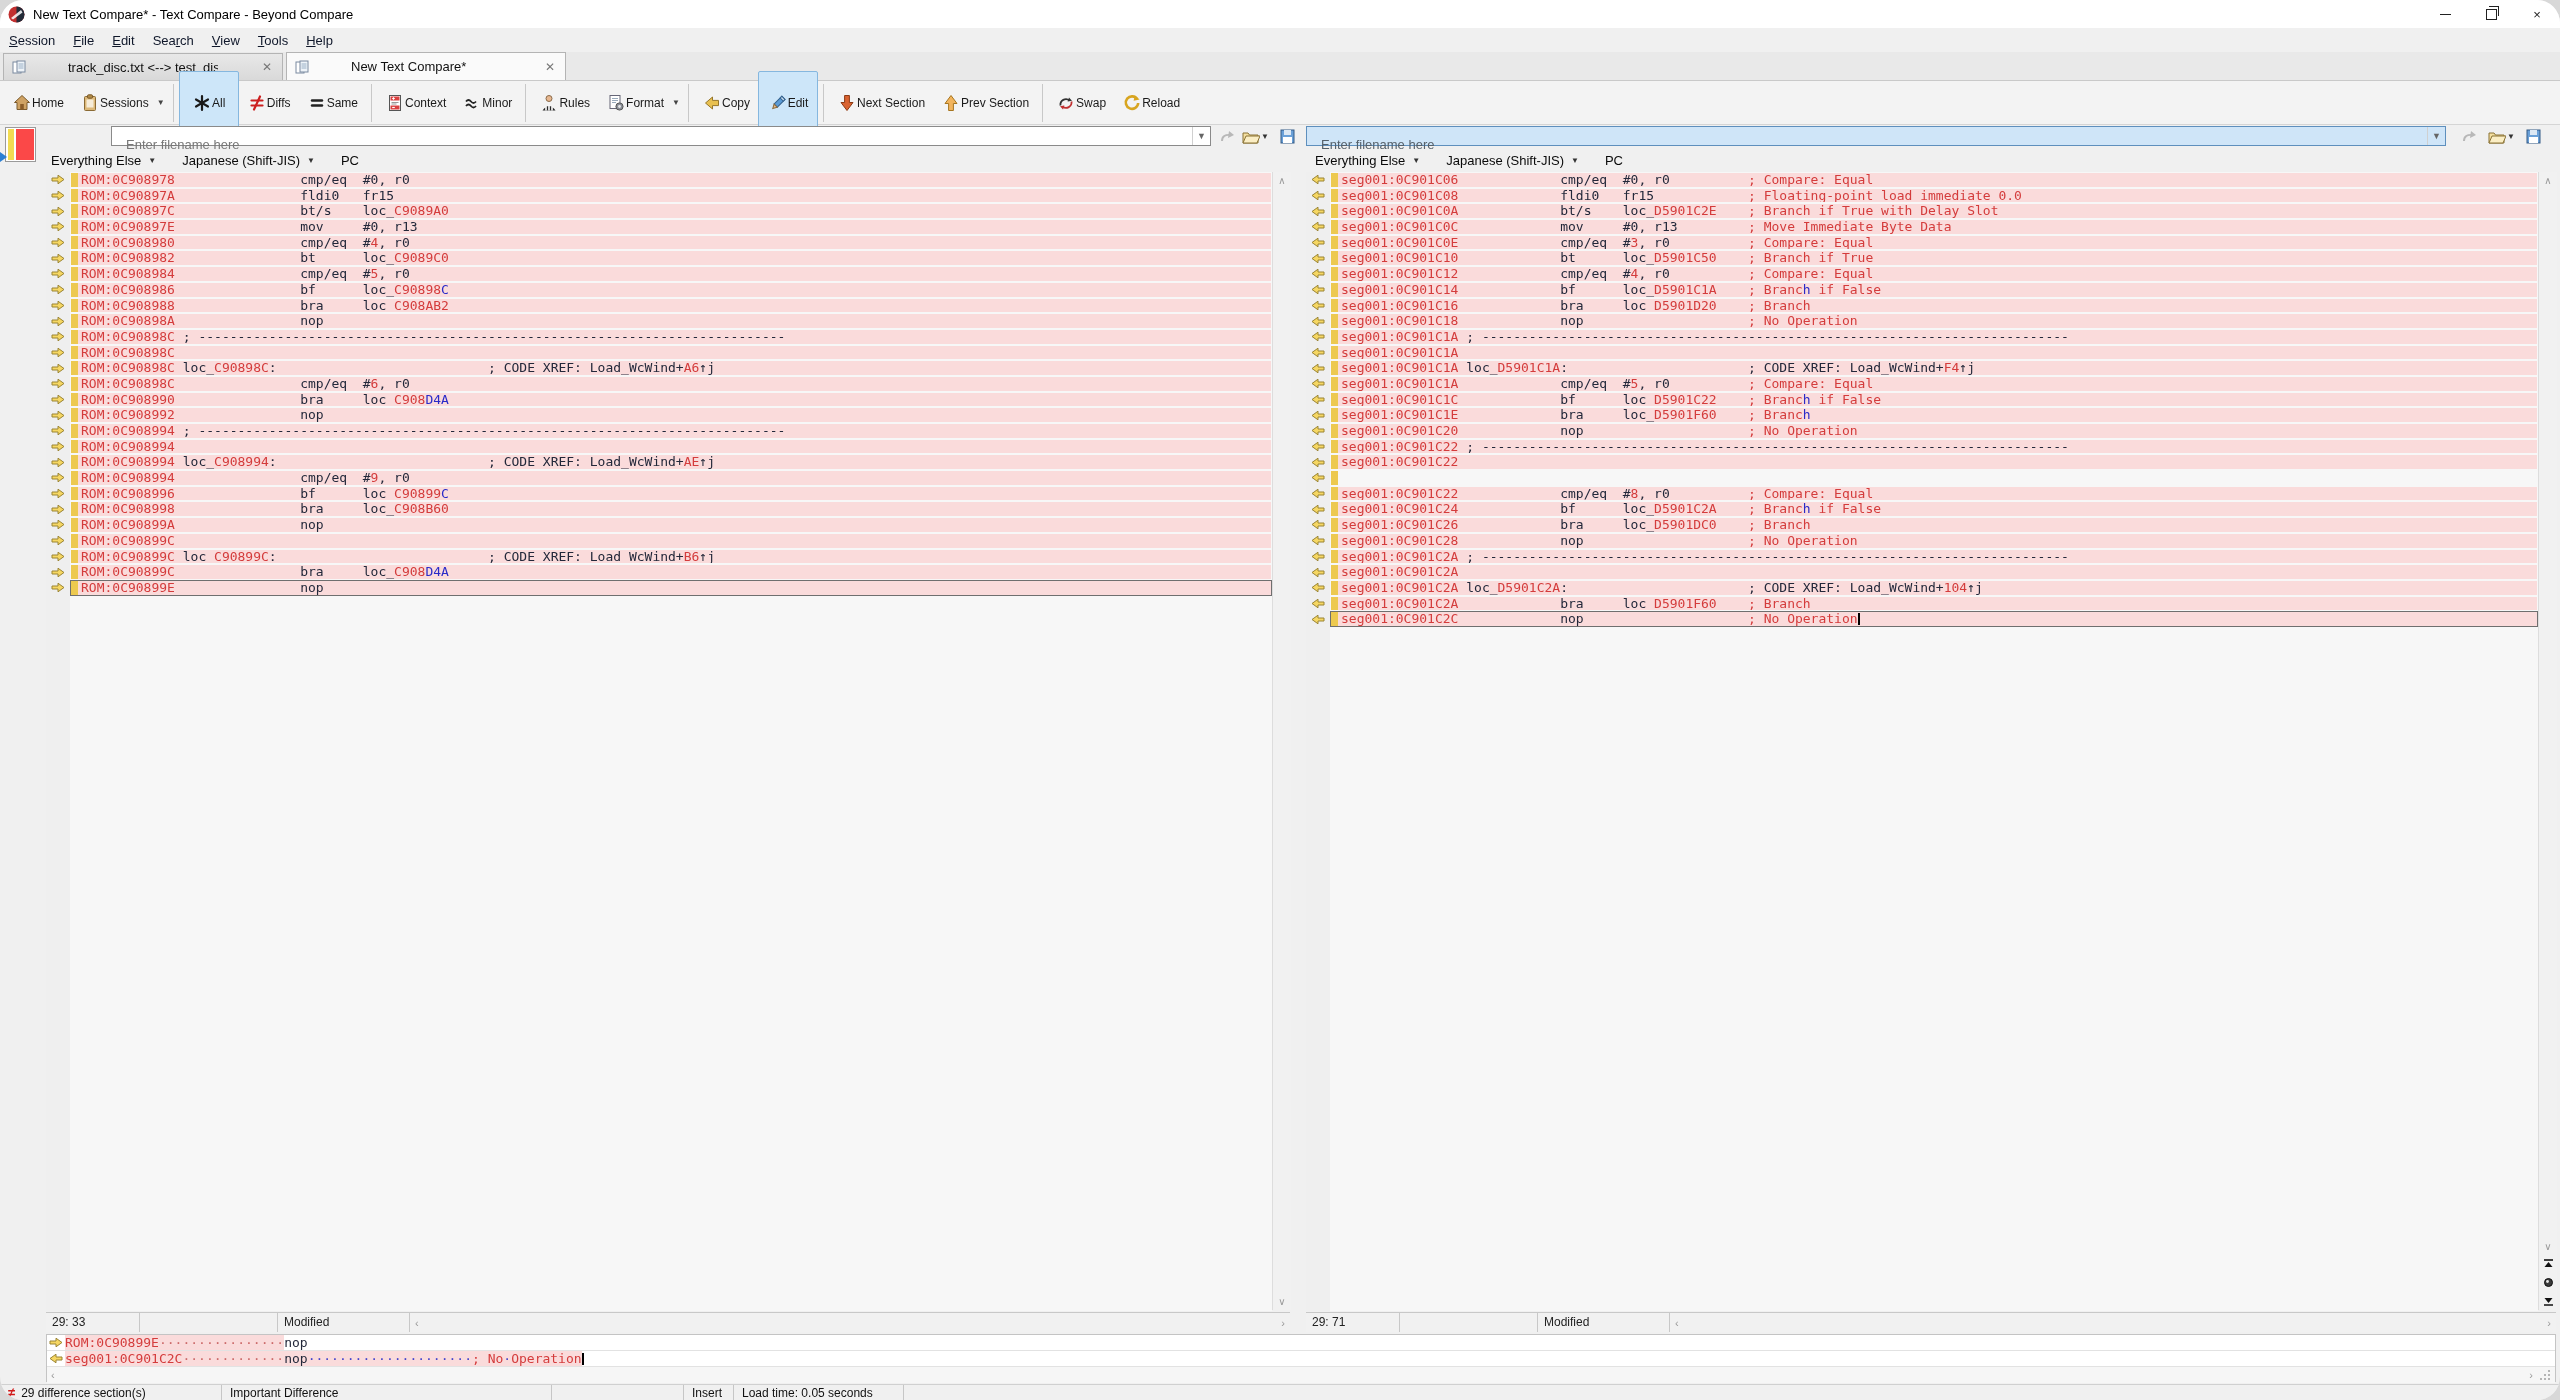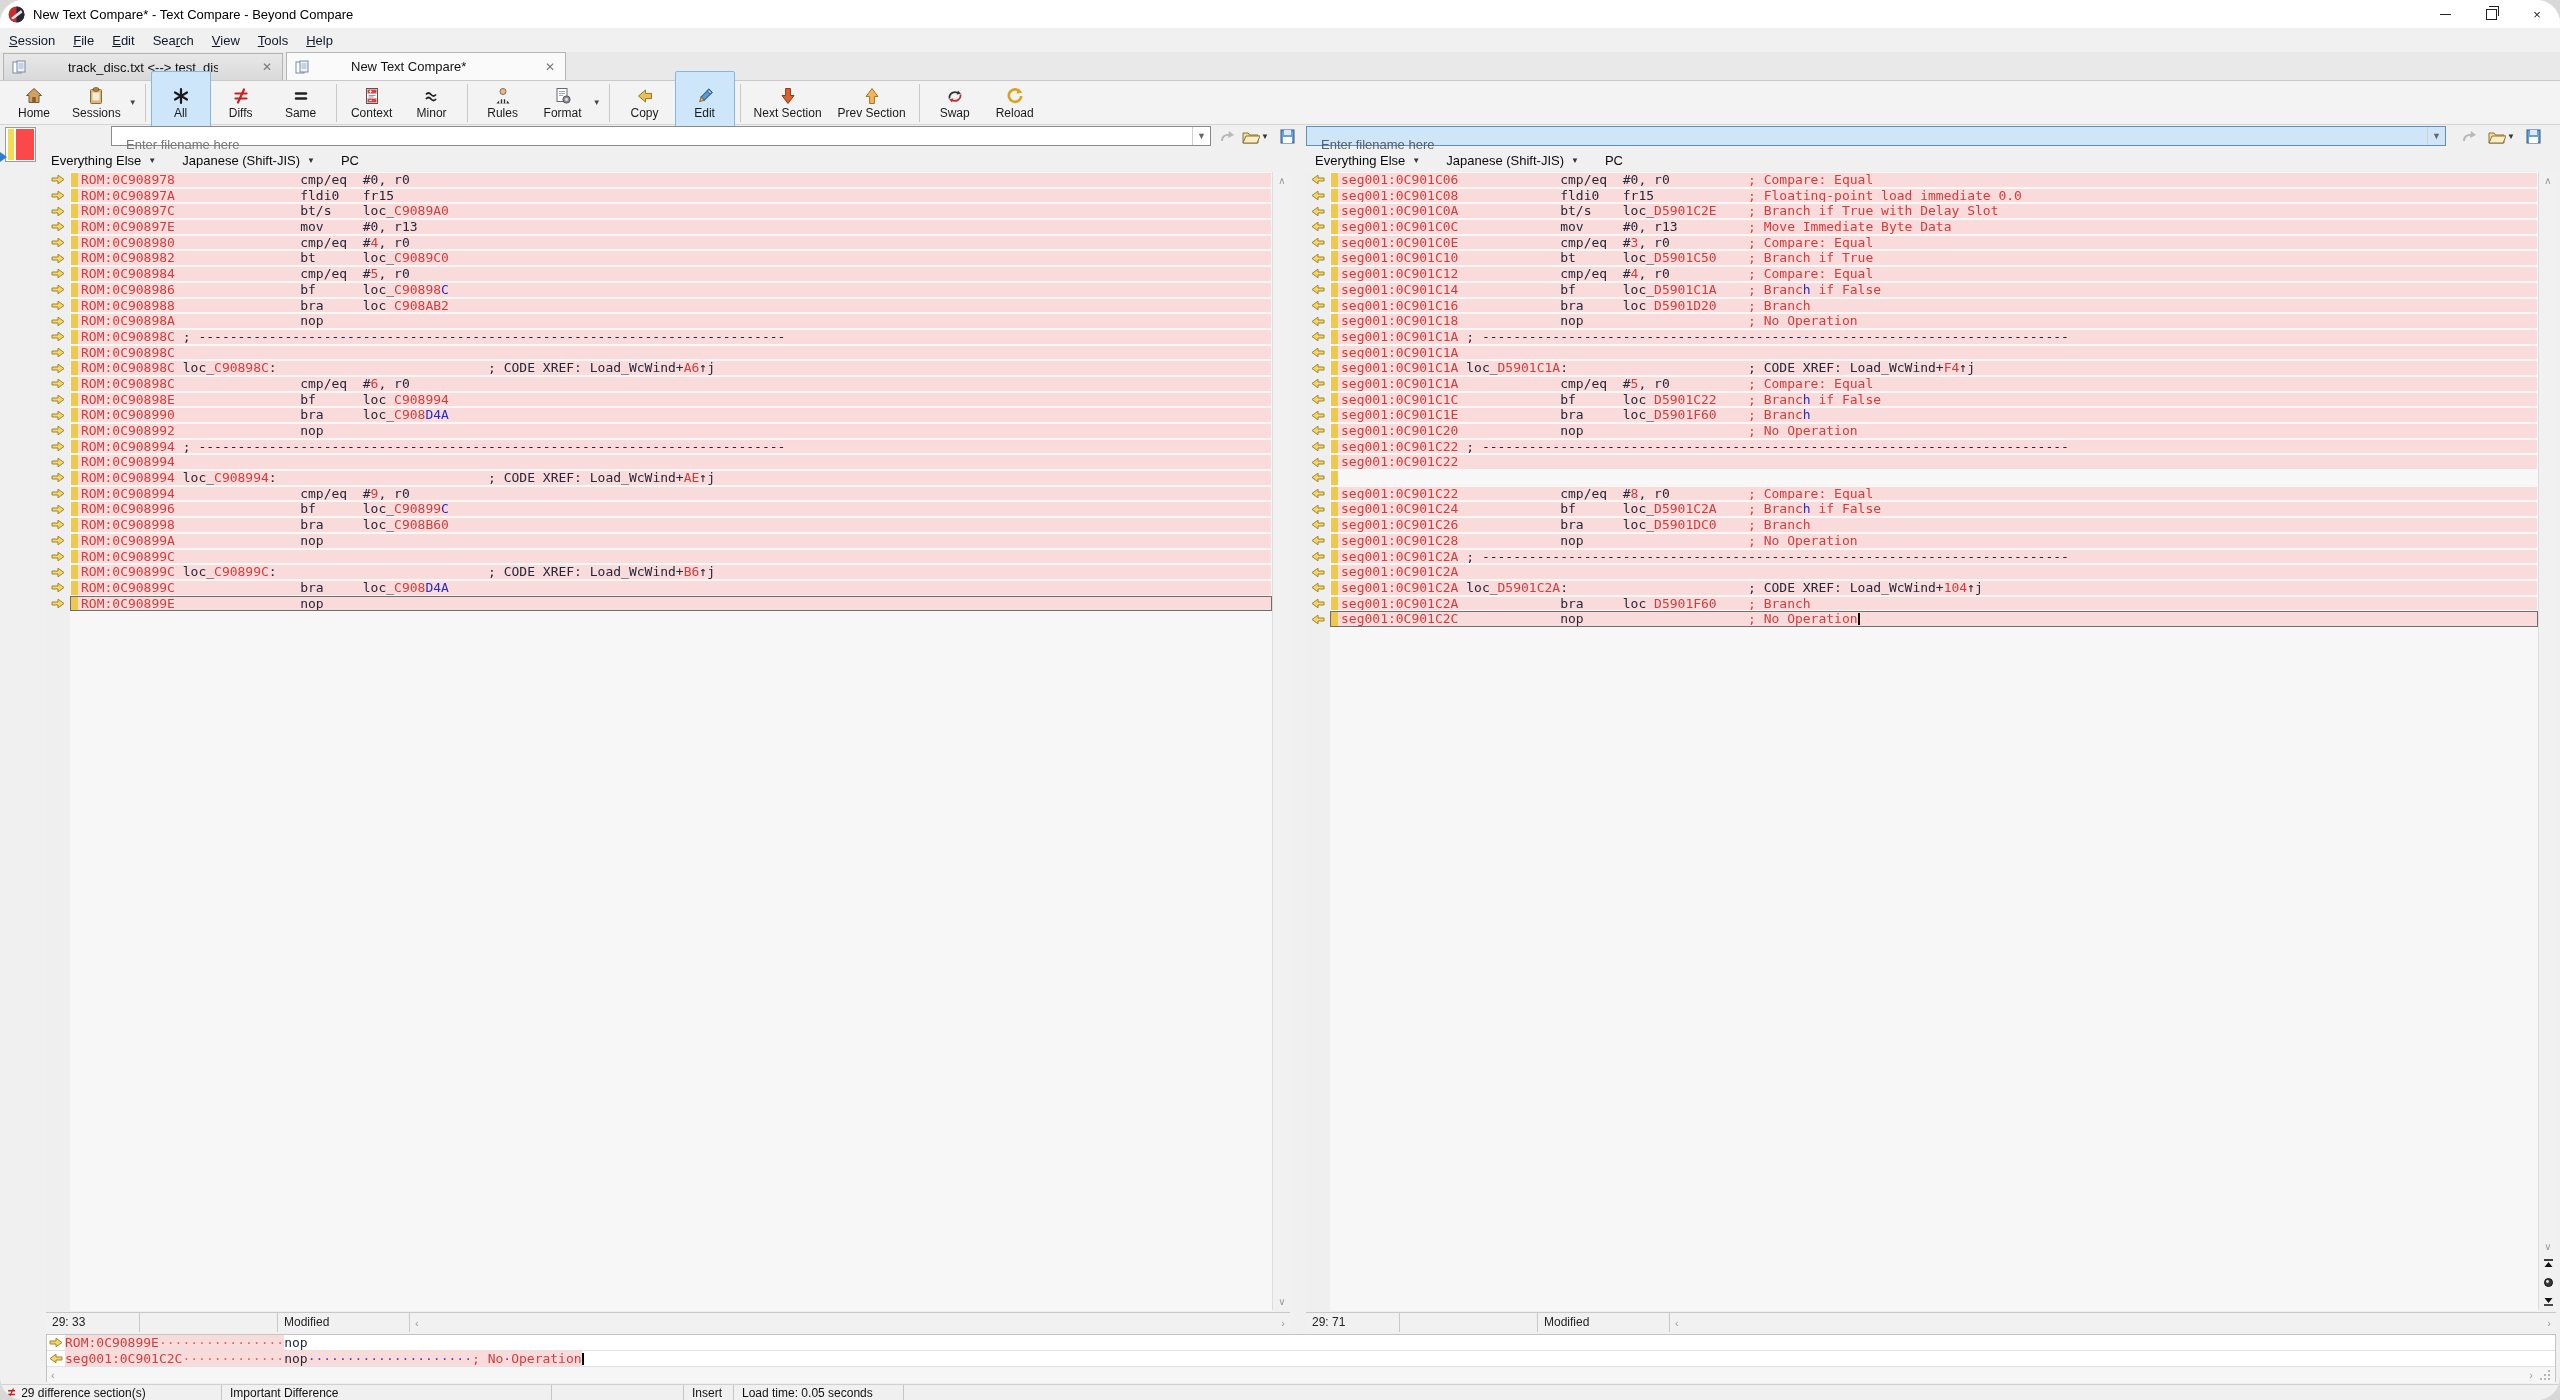--- a/index.html
+++ b/index.html
@@ -19,21 +19,21 @@
   .menuitem{padding:3px 9px;color:#0f172a;}
   
   #tabbar{position:absolute;left:0;top:52px;width:2560px;height:28px;background:#e9e9e9;border-bottom:1px solid #c9c9c9;display:flex;align-items:flex-end;}
   .tab{height:26px;display:flex;align-items:center;border:1px solid #b4b4b4;border-bottom:none;background:linear-gradient(#e8e8e8,#d9d9d9);padding:0 8px;margin-left:3px;width:262px;font-size:13px;gap:36px;}
   .tab.active{background:#fafafa;height:27px;}
   .tablabel{flex:1;margin:0 6px;white-space:nowrap;overflow:hidden;}
   .tabclose{color:#777;font-size:12px;padding:0 2px;}
   .tabicon svg{display:block;}
   
   #toolbar{position:absolute;left:0;top:81px;width:2560px;height:44px;background:#f3f3f3;border-bottom:1px solid #d5d5d5;display:flex;align-items:center;padding-left:4px;box-sizing:border-box;}
-  .tbtn{display:flex;flex-direction:column;align-items:center;justify-content:center;min-width:44px;height:40px;padding:11px 7px;border:1px solid transparent;border-radius:2px;font-size:12px;color:#1a1a1a;}
+  .tbtn{display:flex;flex-direction:row;align-items:center;justify-content:center;min-width:44px;height:40px;padding:11px 7px;border:1px solid transparent;border-radius:2px;font-size:12px;color:#1a1a1a;}
   .tbtn .ticon{height:21px;display:flex;align-items:center;justify-content:center;}
   .tbtn.active{background:#cde6f9;border-color:#85b7df;}
   .tsep{width:1px;height:38px;background:#c8c8c8;margin:0 5px;}
   .tdd{font-size:8px;color:#444;margin:0 3px 0 0;align-self:center;}
   
   .fnrow{position:absolute;top:126px;height:22px;}
   .fninput{position:absolute;top:0;height:20px;border:1px solid #8a8a8a;background:#fff;font-size:13px;color:#777;display:flex;align-items:center;box-sizing:border-box;}
   .fninput .ph{flex:1;padding-left:14px;white-space:nowrap;overflow:hidden;margin-top:16px;}
   .fninput .chev{width:17px;text-align:center;color:#666;font-size:9px;border-left:1px solid #d0d0d0;align-self:stretch;display:flex;align-items:center;justify-content:center;}
   .fninput.focused{background:#cfe5f8;border-color:#5e8fbd;}
@@ -558,31 +558,20 @@
         </div>
       </div>
       <div class="row">
         <div class="g">
           <svg width="14" height="11" viewBox="0 0 14 11">
             <path d="M1 4 h6 V1.2 L13 5.5 L7 9.8 V7 H1 z" fill="#f6d763" stroke="#9a8433" stroke-width="1"></path>
           </svg>
         </div>
         <div class="body">
           <div class="cb"></div>
-          <pre class="tx"><span class="r">ROM:0C90898E</span><span class="n">                bf      loc_</span><span class="r">C908994</span></pre>
-        </div>
-      </div>
-      <div class="row">
-        <div class="g">
-          <svg width="14" height="11" viewBox="0 0 14 11">
-            <path d="M1 4 h6 V1.2 L13 5.5 L7 9.8 V7 H1 z" fill="#f6d763" stroke="#9a8433" stroke-width="1"></path>
-          </svg>
-        </div>
-        <div class="body">
-          <div class="cb"></div>
           <pre class="tx"><span class="r">ROM:0C908990</span><span class="n">                bra     loc_</span><span class="r">C908</span><span class="b">D4A</span></pre>
         </div>
       </div>
       <div class="row">
         <div class="g">
           <svg width="14" height="11" viewBox="0 0 14 11">
             <path d="M1 4 h6 V1.2 L13 5.5 L7 9.8 V7 H1 z" fill="#f6d763" stroke="#9a8433" stroke-width="1"></path>
           </svg>
         </div>
         <div class="body">

